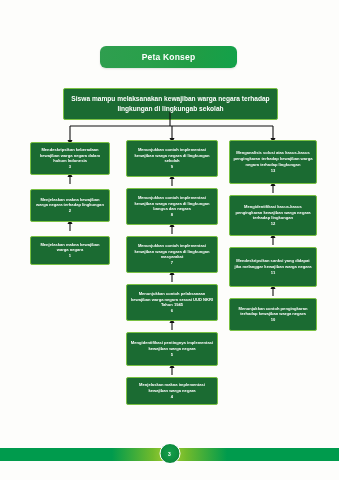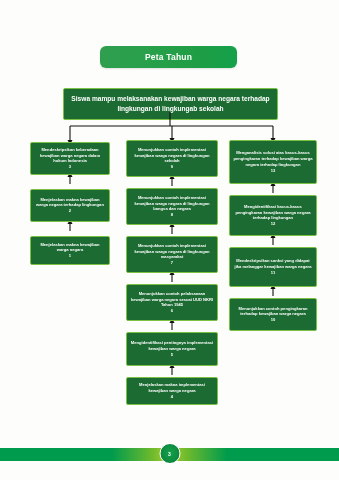--- a/index.html
+++ b/index.html
@@ -139,21 +139,21 @@
     font-size: 5px;
     font-weight: bold;
   }
 </style>
 </head>
 <body>
 
 <div class="page">
 
   <div class="title-pill">
-    <span class="title-pill-text">Peta Tahun</span>
+    <span class="title-pill-text">Peta Konsep</span>
   </div>
 
   <div class="goal-box">
     <span class="goal-text">Siswa mampu melaksanakan kewajiban warga negara terhadap lingkungan  di lingkungab sekolah</span>
   </div>
 
   <svg class="wires" viewBox="0 0 339 480" xmlns="http://www.w3.org/2000/svg">
     <defs>
       <marker id="ar" markerWidth="5" markerHeight="5" refX="2.2" refY="2.5" orient="auto">
         <path d="M0,0 L4.6,2.5 L0,5 z" fill="#111111"></path>

